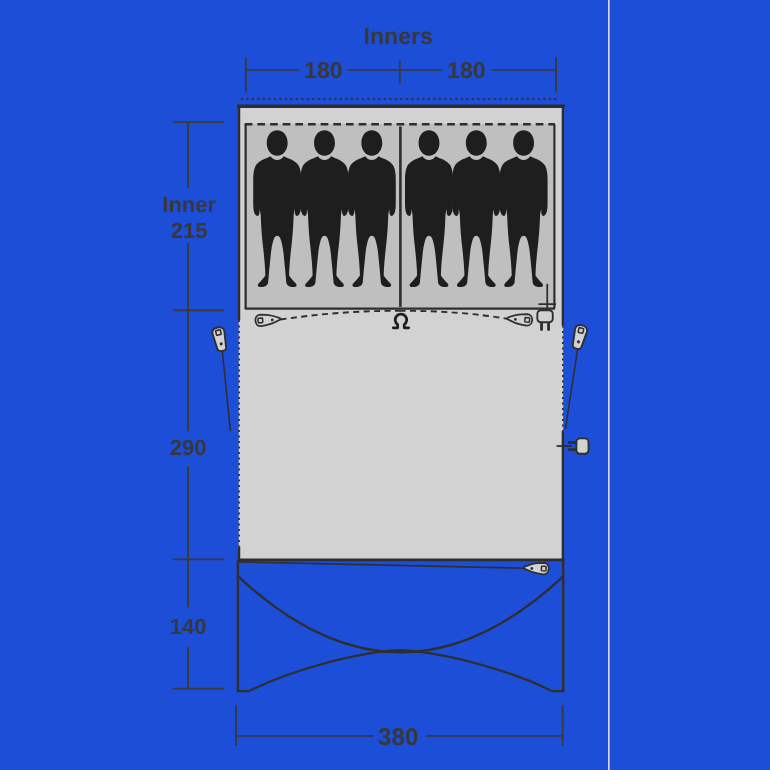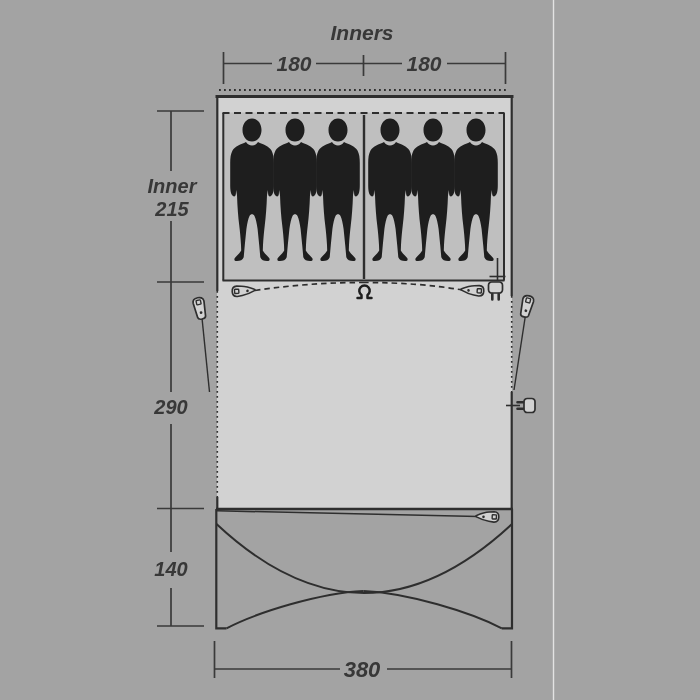--- a/index.html
+++ b/index.html
@@ -1,17 +1,17 @@
 <!DOCTYPE html>
 <html><head>
 <meta charset="utf-8">
 <style>
   html,body{margin:0;padding:0;background:#ffffff;}
-  .stage{position:relative;width:700px;height:700px;background:#a3a3a3;overflow:hidden;
-         font-family:"Liberation Sans", sans-serif;font-style:italic;}
+  .stage{position:relative;width:700px;height:700px;background:#1d4ed8;overflow:hidden;
+         font-family:"Liberation Sans", sans-serif;}
   svg{position:absolute;left:0;top:0;}
   text{fill:#383838;font-family:"Liberation Sans", sans-serif;font-weight:bold;}
   .t-title{font-size:21px;}
   .t-dim{font-size:21px;}
   .t-side{font-size:20px;}
   .t-total{font-size:22px;}
   .dimline{stroke:#3a3a3a;stroke-width:1.7;fill:none;}
   .outline{stroke:#2e2e2e;fill:none;}
 </style>
 </head>

